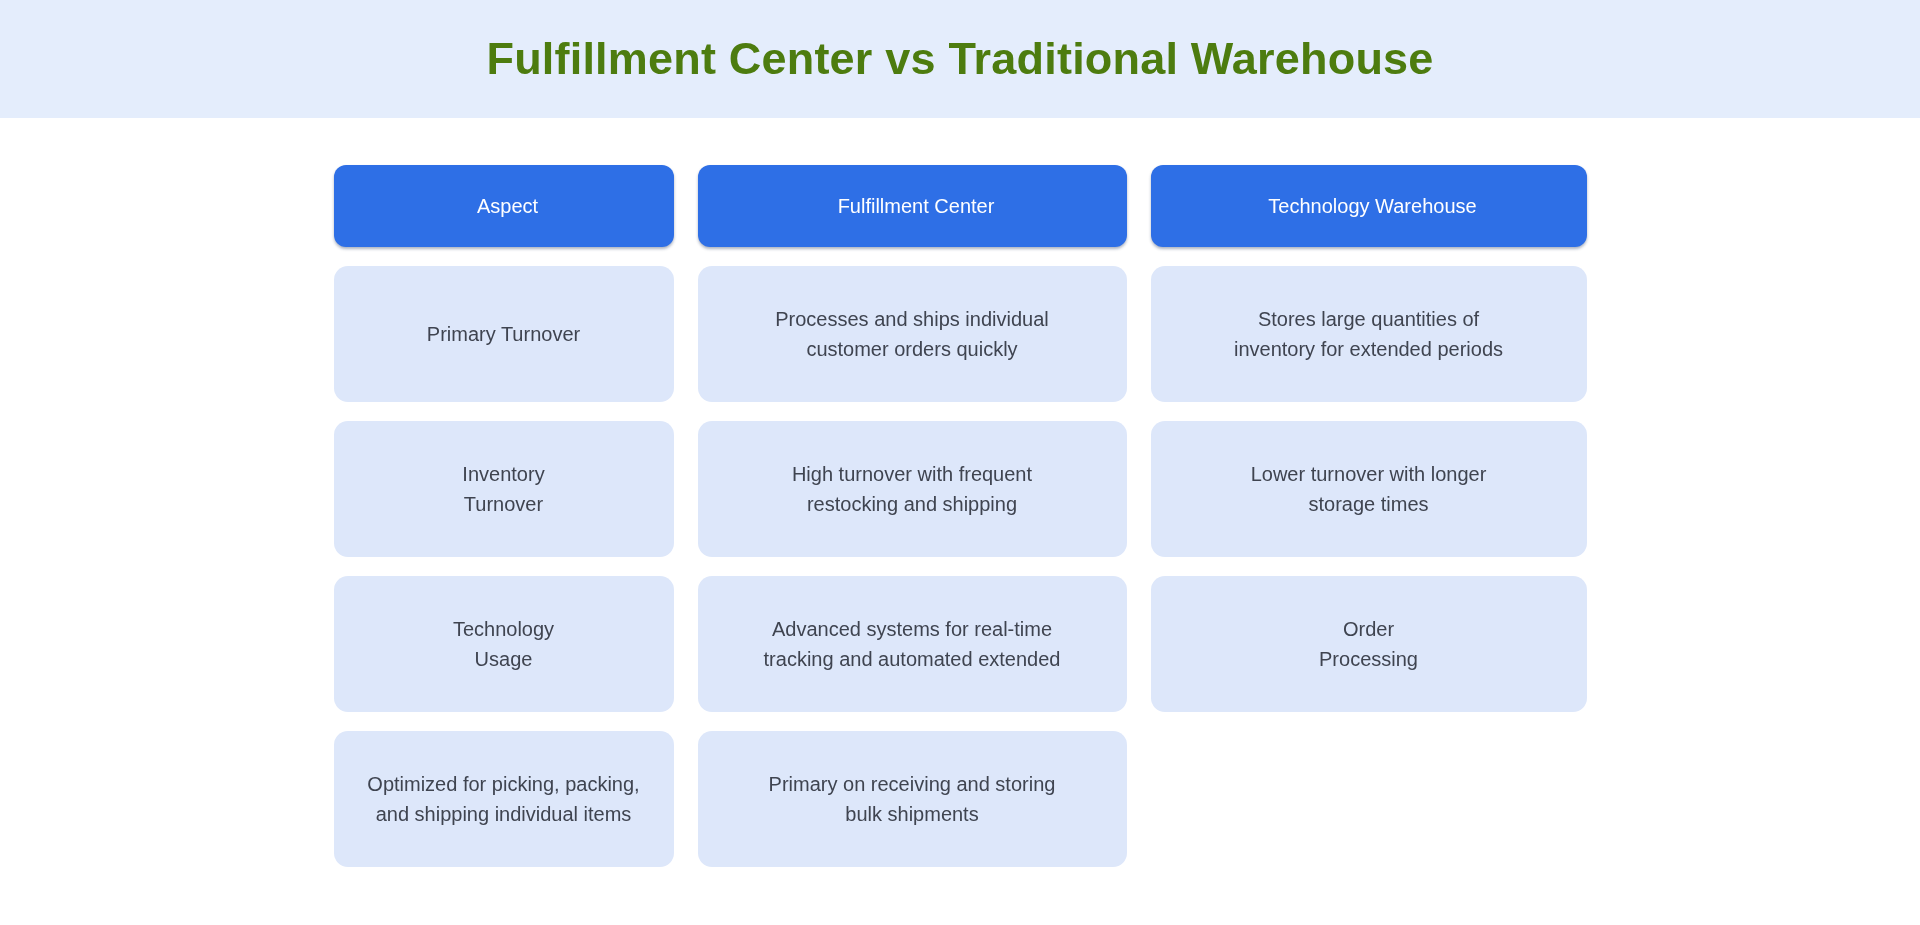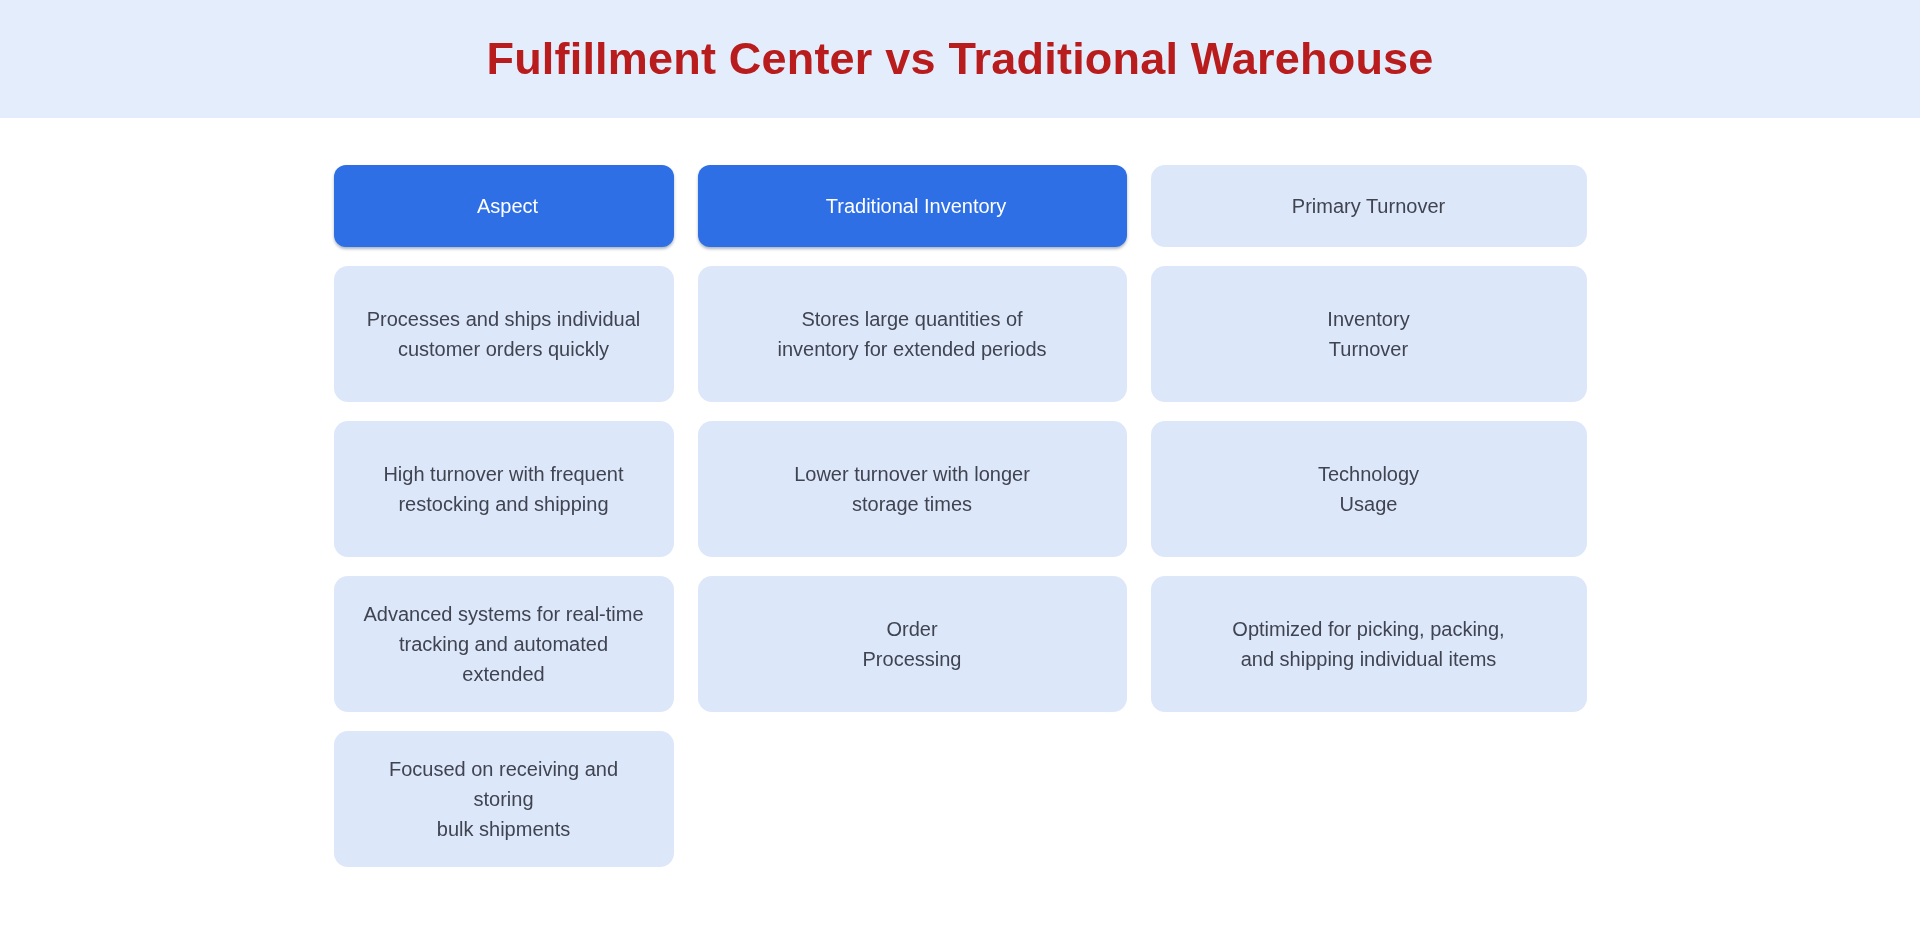--- a/index.html
+++ b/index.html
@@ -20,21 +20,21 @@
     background: #e4edfc;
     display: flex;
     align-items: center;
     justify-content: center;
   }
   .banner h1 {
     margin: 0;
     font-size: 45px;
     font-weight: 600;
     letter-spacing: 0.2px;
-    color: #b91c1c;
+    color: #4d7c0f;
   }
   .table-wrap {
     margin: 47px auto 0 auto; 
     width: 1253px;
   }
   .grid {
     display: grid;
     grid-template-columns: 340px 429px 436px;
     grid-template-rows: 82px 136px 136px 136px 136px;
     column-gap: 24px;
@@ -70,21 +70,22 @@
 <body>
 
 <header class="banner">
   <h1>Fulfillment Center vs Traditional Warehouse</h1>
 </header>
 
 <main class="table-wrap">
   <div class="grid">
 
     <div class="cell head-cell">Aspect</div>
-    <div class="cell head-cell">Traditional Inventory</div>
+    <div class="cell head-cell">Fulfillment Center</div>
+    <div class="cell head-cell">Technology Warehouse</div>
 
     <div class="cell body-cell">Primary Turnover</div>
     <div class="cell body-cell">Processes and ships individual
 customer orders quickly</div>
     <div class="cell body-cell">Stores large quantities of
 inventory for extended periods</div>
 
     <div class="cell body-cell">Inventory
 Turnover</div>
     <div class="cell body-cell">High turnover with frequent
@@ -94,17 +95,17 @@
 
     <div class="cell body-cell">Technology
 Usage</div>
     <div class="cell body-cell">Advanced systems for real-time
 tracking and automated extended</div>
 
     <div class="cell body-cell">Order
 Processing</div>
     <div class="cell body-cell">Optimized for picking, packing,
 and shipping individual items</div>
-    <div class="cell body-cell">Focused on receiving and storing
+    <div class="cell body-cell">Primary on receiving and storing
 bulk shipments</div>
 
   </div>
 </main>
 
 </body></html>

